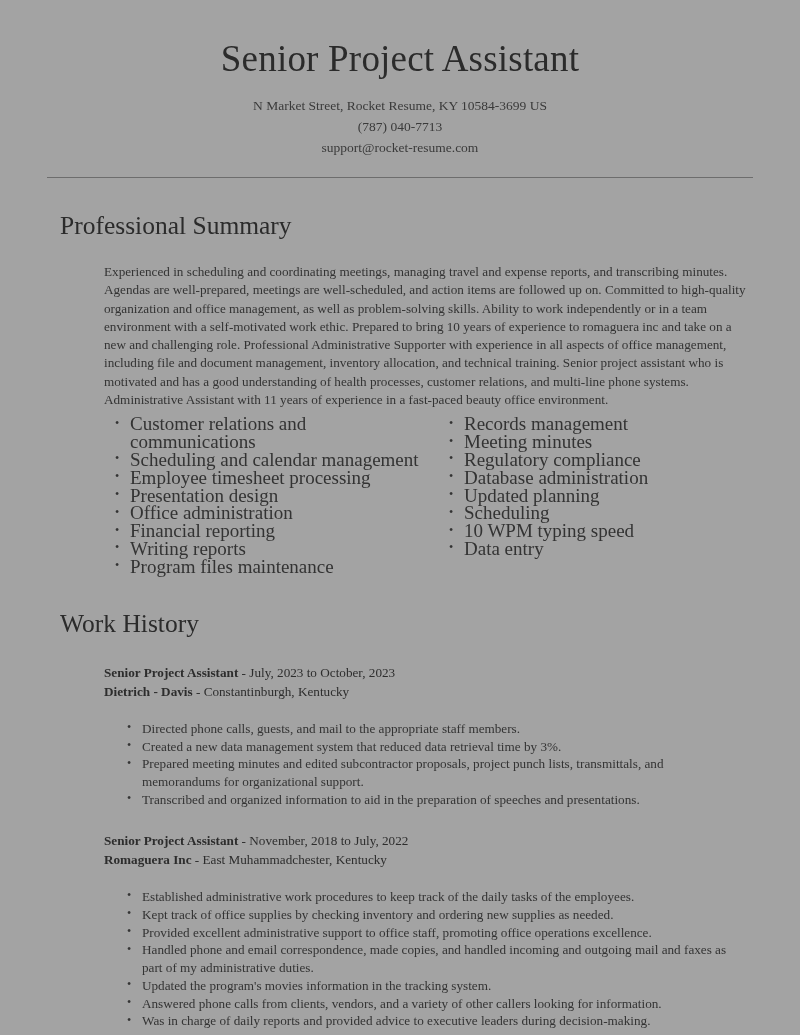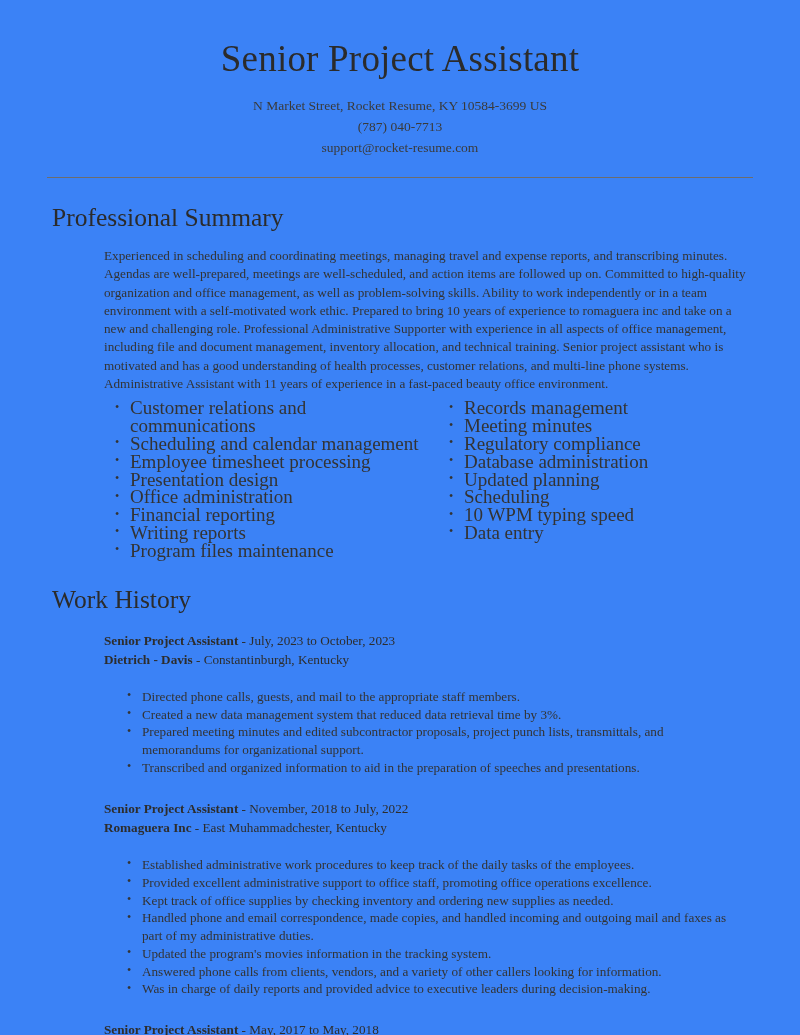--- a/index.html
+++ b/index.html
@@ -5,21 +5,21 @@
   html, body {
     margin: 0;
     padding: 0;
     background: #ffffff;
   }
   .page {
     position: relative;
     width: 800px;
     height: 1035px;
     overflow: hidden;
-    background: #3b82f6;
+    background: #a3a3a3;
     font-family: "Liberation Serif", "DejaVu Serif", serif;
     color: #333333;
     box-sizing: border-box;
   }
 
   
   .header {
     padding-top: 36px;
     text-align: center;
   }
@@ -49,21 +49,21 @@
 
   
   .section {
     padding: 0 44px;
   }
   .section-title {
     font-size: 25.5px;
     line-height: 32px;
     font-weight: 400;
     color: #2b2b2b;
-    margin: 8px;
+    margin: 16px;
     padding-top: 16px;
   }
   .section-body {
     padding-left: 60px;
   }
 
   .summary-text {
     font-size: 13.2px;
     line-height: 18.3px;
     color: #333333;
@@ -207,22 +207,22 @@
             <li>Created a new data management system that reduced data retrieval time by 3%.</li>
             <li>Prepared meeting minutes and edited subcontractor proposals, project punch lists, transmittals, and memorandums for organizational support.</li>
             <li>Transcribed and organized information to aid in the preparation of speeches and presentations.</li>
           </ul>
         </div>
         <div class="job">
           <div class="job-line"><span class="strong">Senior Project Assistant</span><span> - </span><span>November, 2018 to July, 2022</span></div>
           <div class="job-line"><span class="strong">Romaguera Inc</span><span> - </span><span>East Muhammadchester, Kentucky</span></div>
           <ul class="job-bullets">
             <li>Established administrative work procedures to keep track of the daily tasks of the employees.</li>
+            <li>Kept track of office supplies by checking inventory and ordering new supplies as needed.</li>
             <li>Provided excellent administrative support to office staff, promoting office operations excellence.</li>
-            <li>Kept track of office supplies by checking inventory and ordering new supplies as needed.</li>
             <li>Handled phone and email correspondence, made copies, and handled incoming and outgoing mail and faxes as part of my administrative duties.</li>
             <li>Updated the program's movies information in the tracking system.</li>
             <li>Answered phone calls from clients, vendors, and a variety of other callers looking for information.</li>
             <li>Was in charge of daily reports and provided advice to executive leaders during decision-making.</li>
           </ul>
         </div>
         <div class="job">
           <div class="job-line"><span class="strong">Senior Project Assistant</span><span> - </span><span>May, 2017 to May, 2018</span></div>
           <div class="job-line"><span class="strong">Daniel - Moore</span><span> - </span><span>Rennerborough, Kentucky</span></div>
         </div>

